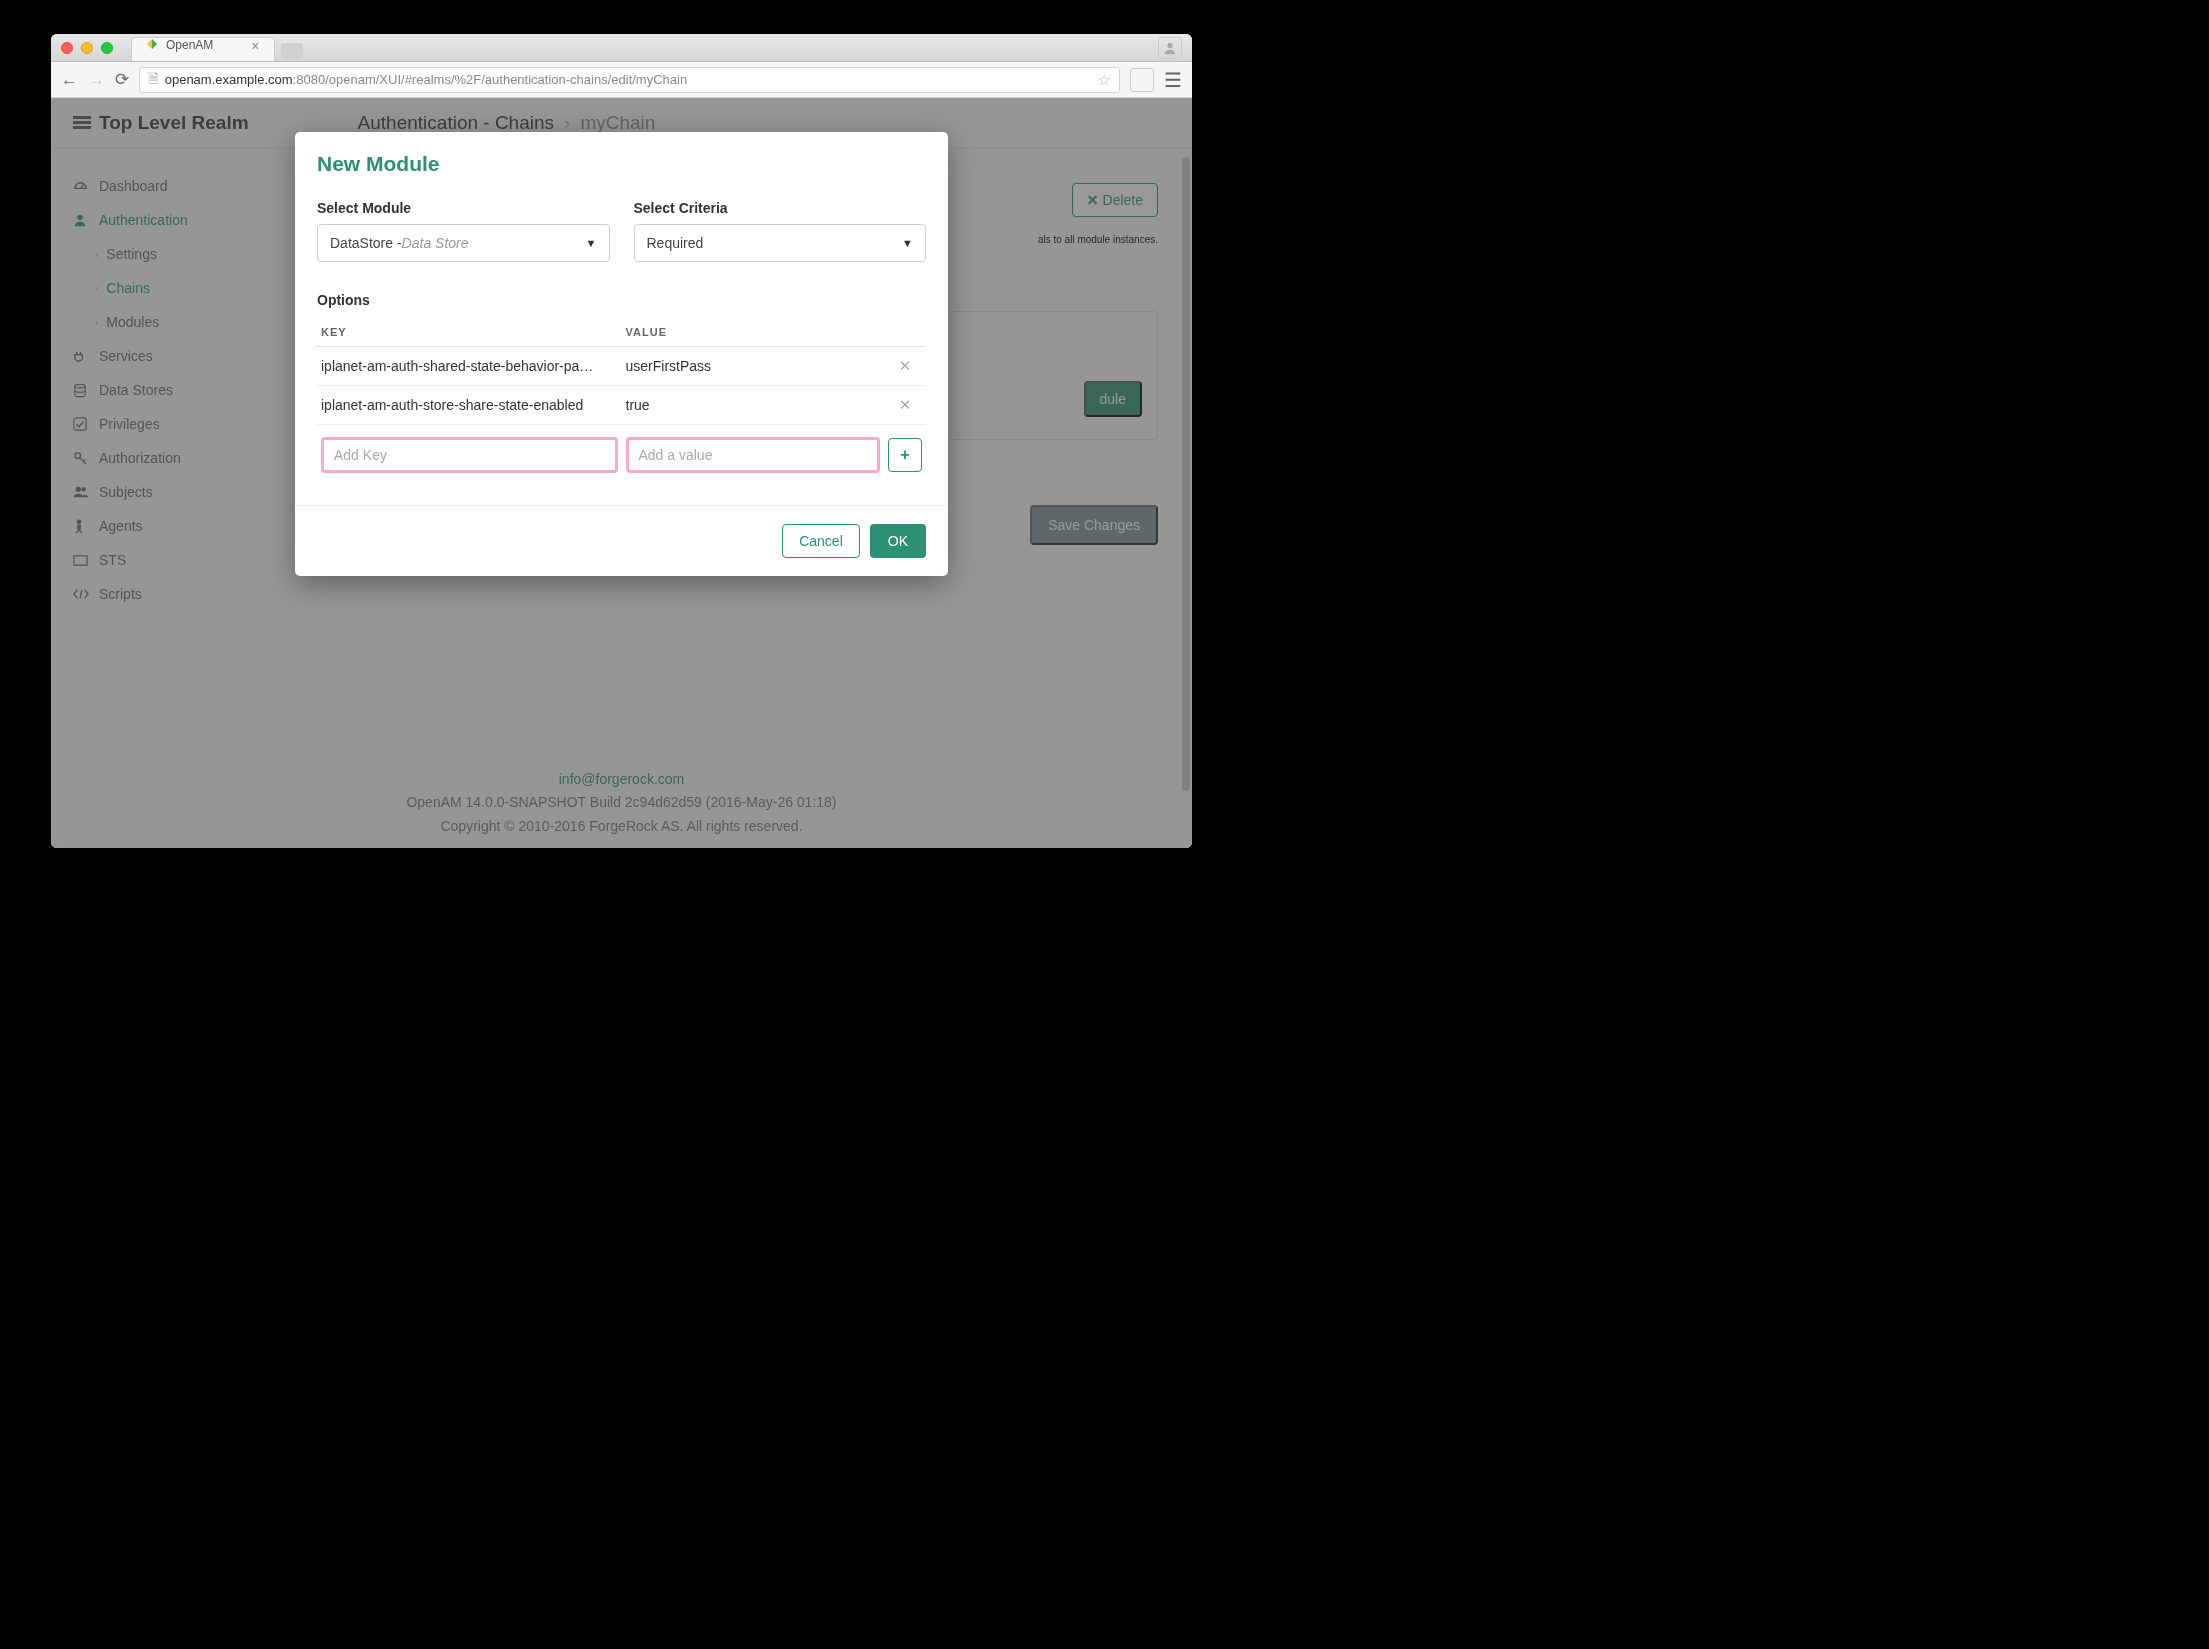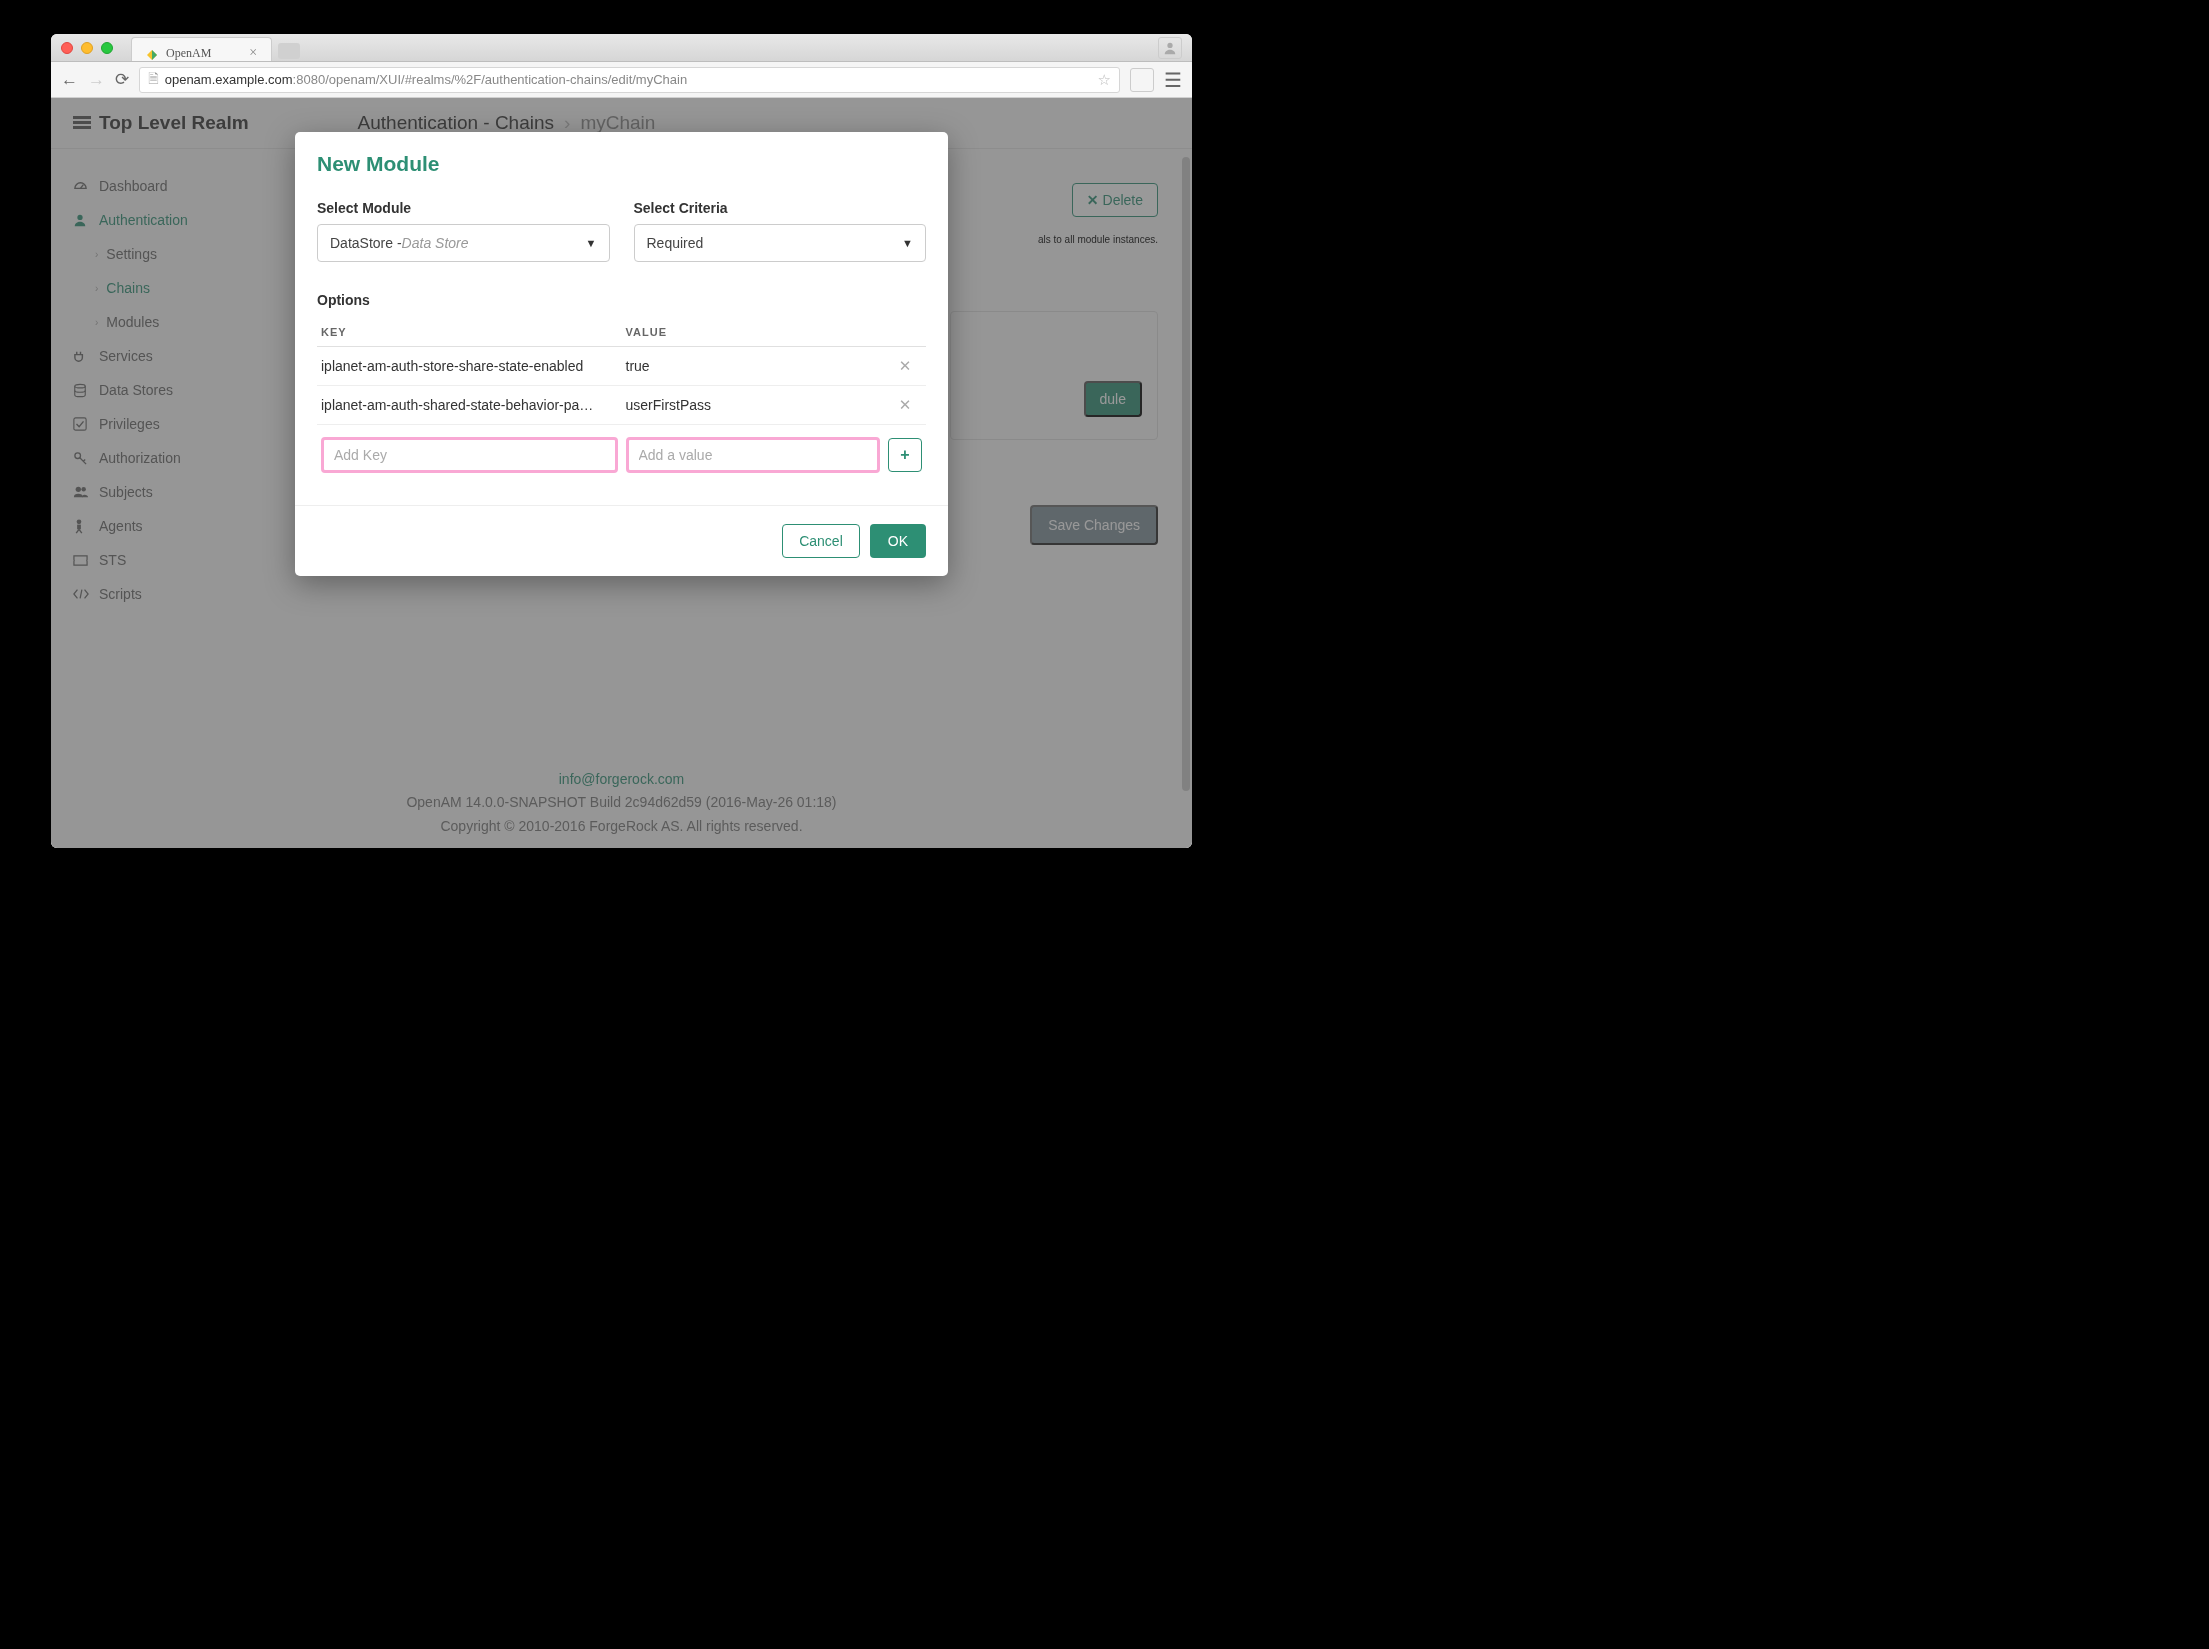--- a/index.html
+++ b/index.html
@@ -6,21 +6,21 @@
 body { font-family: "Helvetica Neue", Helvetica, Arial, sans-serif; background: #000; width: 1251px; height: 935px; position: relative; }
 
 
 .window { position: absolute; left: 51px; top: 34px; width: 1141px; height: 814px; background: #fff; border-radius: 6px; overflow: hidden; box-shadow: 0 10px 40px rgba(0,0,0,0.4); }
 .titlebar { height: 28px; background: linear-gradient(#e8e8e8, #d6d6d6); border-bottom: 1px solid #bdbdbd; display: flex; align-items: center; padding: 0 10px; }
 .trafficlights { display: flex; gap: 8px; }
 .tl { width: 12px; height: 12px; border-radius: 50%; }
 .tl.red { background: #ff5f57; border: 1px solid #e14640; }
 .tl.yellow { background: #ffbd2e; border: 1px solid #dfa123; }
 .tl.green { background: #28c840; border: 1px solid #1fa532; }
-.tab { margin-left: 18px; height: 24px; background: #f7f7f7; border: 1px solid #ccc; border-bottom: none; border-radius: 4px 4px 0 0; padding: 0 14px; display: flex; align-items: flex-end; gap: 8px; font-size: 12px; color: #555; align-self: flex-end; font-family: Liberation Serif, serif; }
+.tab { margin-left: 18px; height: 24px; background: #f7f7f7; border: 1px solid #ccc; border-bottom: none; border-radius: 4px 4px 0 0; padding: 0 14px; display: flex; align-items: flex-start; gap: 8px; font-size: 12px; color: #555; align-self: flex-end; }
 .tab .favicon { width: 12px; height: 12px; display: inline-flex; }
 .tab .close { color: #888; font-size: 14px; margin-left: 30px; cursor: default; }
 .newtab { margin-left: 6px; width: 22px; height: 16px; background: #d0d0d0; border-radius: 3px; align-self: flex-end; margin-bottom: 2px; }
 .chrome-user { margin-left: auto; width: 24px; height: 22px; border: 1px solid #ccc; border-radius: 3px; display: flex; align-items: center; justify-content: center; color: #888; }
 
 .toolbar { height: 36px; background: #f5f5f5; border-bottom: 1px solid #d0d0d0; display: flex; align-items: center; padding: 0 10px; gap: 10px; }
 .tbtn { color: #666; font-size: 17px; cursor: default; }
 .tbtn.disabled { color: #ccc; }
 .urlbar { flex: 1; height: 26px; background: #fff; border: 1px solid #d6d6d6; border-radius: 3px; display: flex; align-items: center; padding: 0 8px; color: #333; font-size: 13px; }
 .urlbar .page-icon { color: #999; margin-right: 6px; font-size: 13px; }
@@ -309,27 +309,27 @@
           <table class="opts-table">
             <thead>
               <tr>
                 <th>KEY</th>
                 <th>VALUE</th>
                 <th></th>
               </tr>
             </thead>
             <tbody>
               <tr>
-                <td class="key">iplanet-am-auth-store-share-state-enabled</td>
-                <td>true</td>
+                <td class="key">iplanet-am-auth-shared-state-behavior-pa…</td>
+                <td>userFirstPass</td>
                 <td class="remove">✕</td>
               </tr>
               <tr>
-                <td class="key">iplanet-am-auth-shared-state-behavior-pa…</td>
-                <td>userFirstPass</td>
+                <td class="key">iplanet-am-auth-store-share-state-enabled</td>
+                <td>true</td>
                 <td class="remove">✕</td>
               </tr>
               <tr class="add-row">
                 <td><input class="opt-input" placeholder="Add Key" style=""></td>
                 <td><input class="opt-input" placeholder="Add a value" style=""></td>
                 <td style="text-align:center"><button class="add-btn">+</button></td>
               </tr>
             </tbody>
           </table>
         </div>

